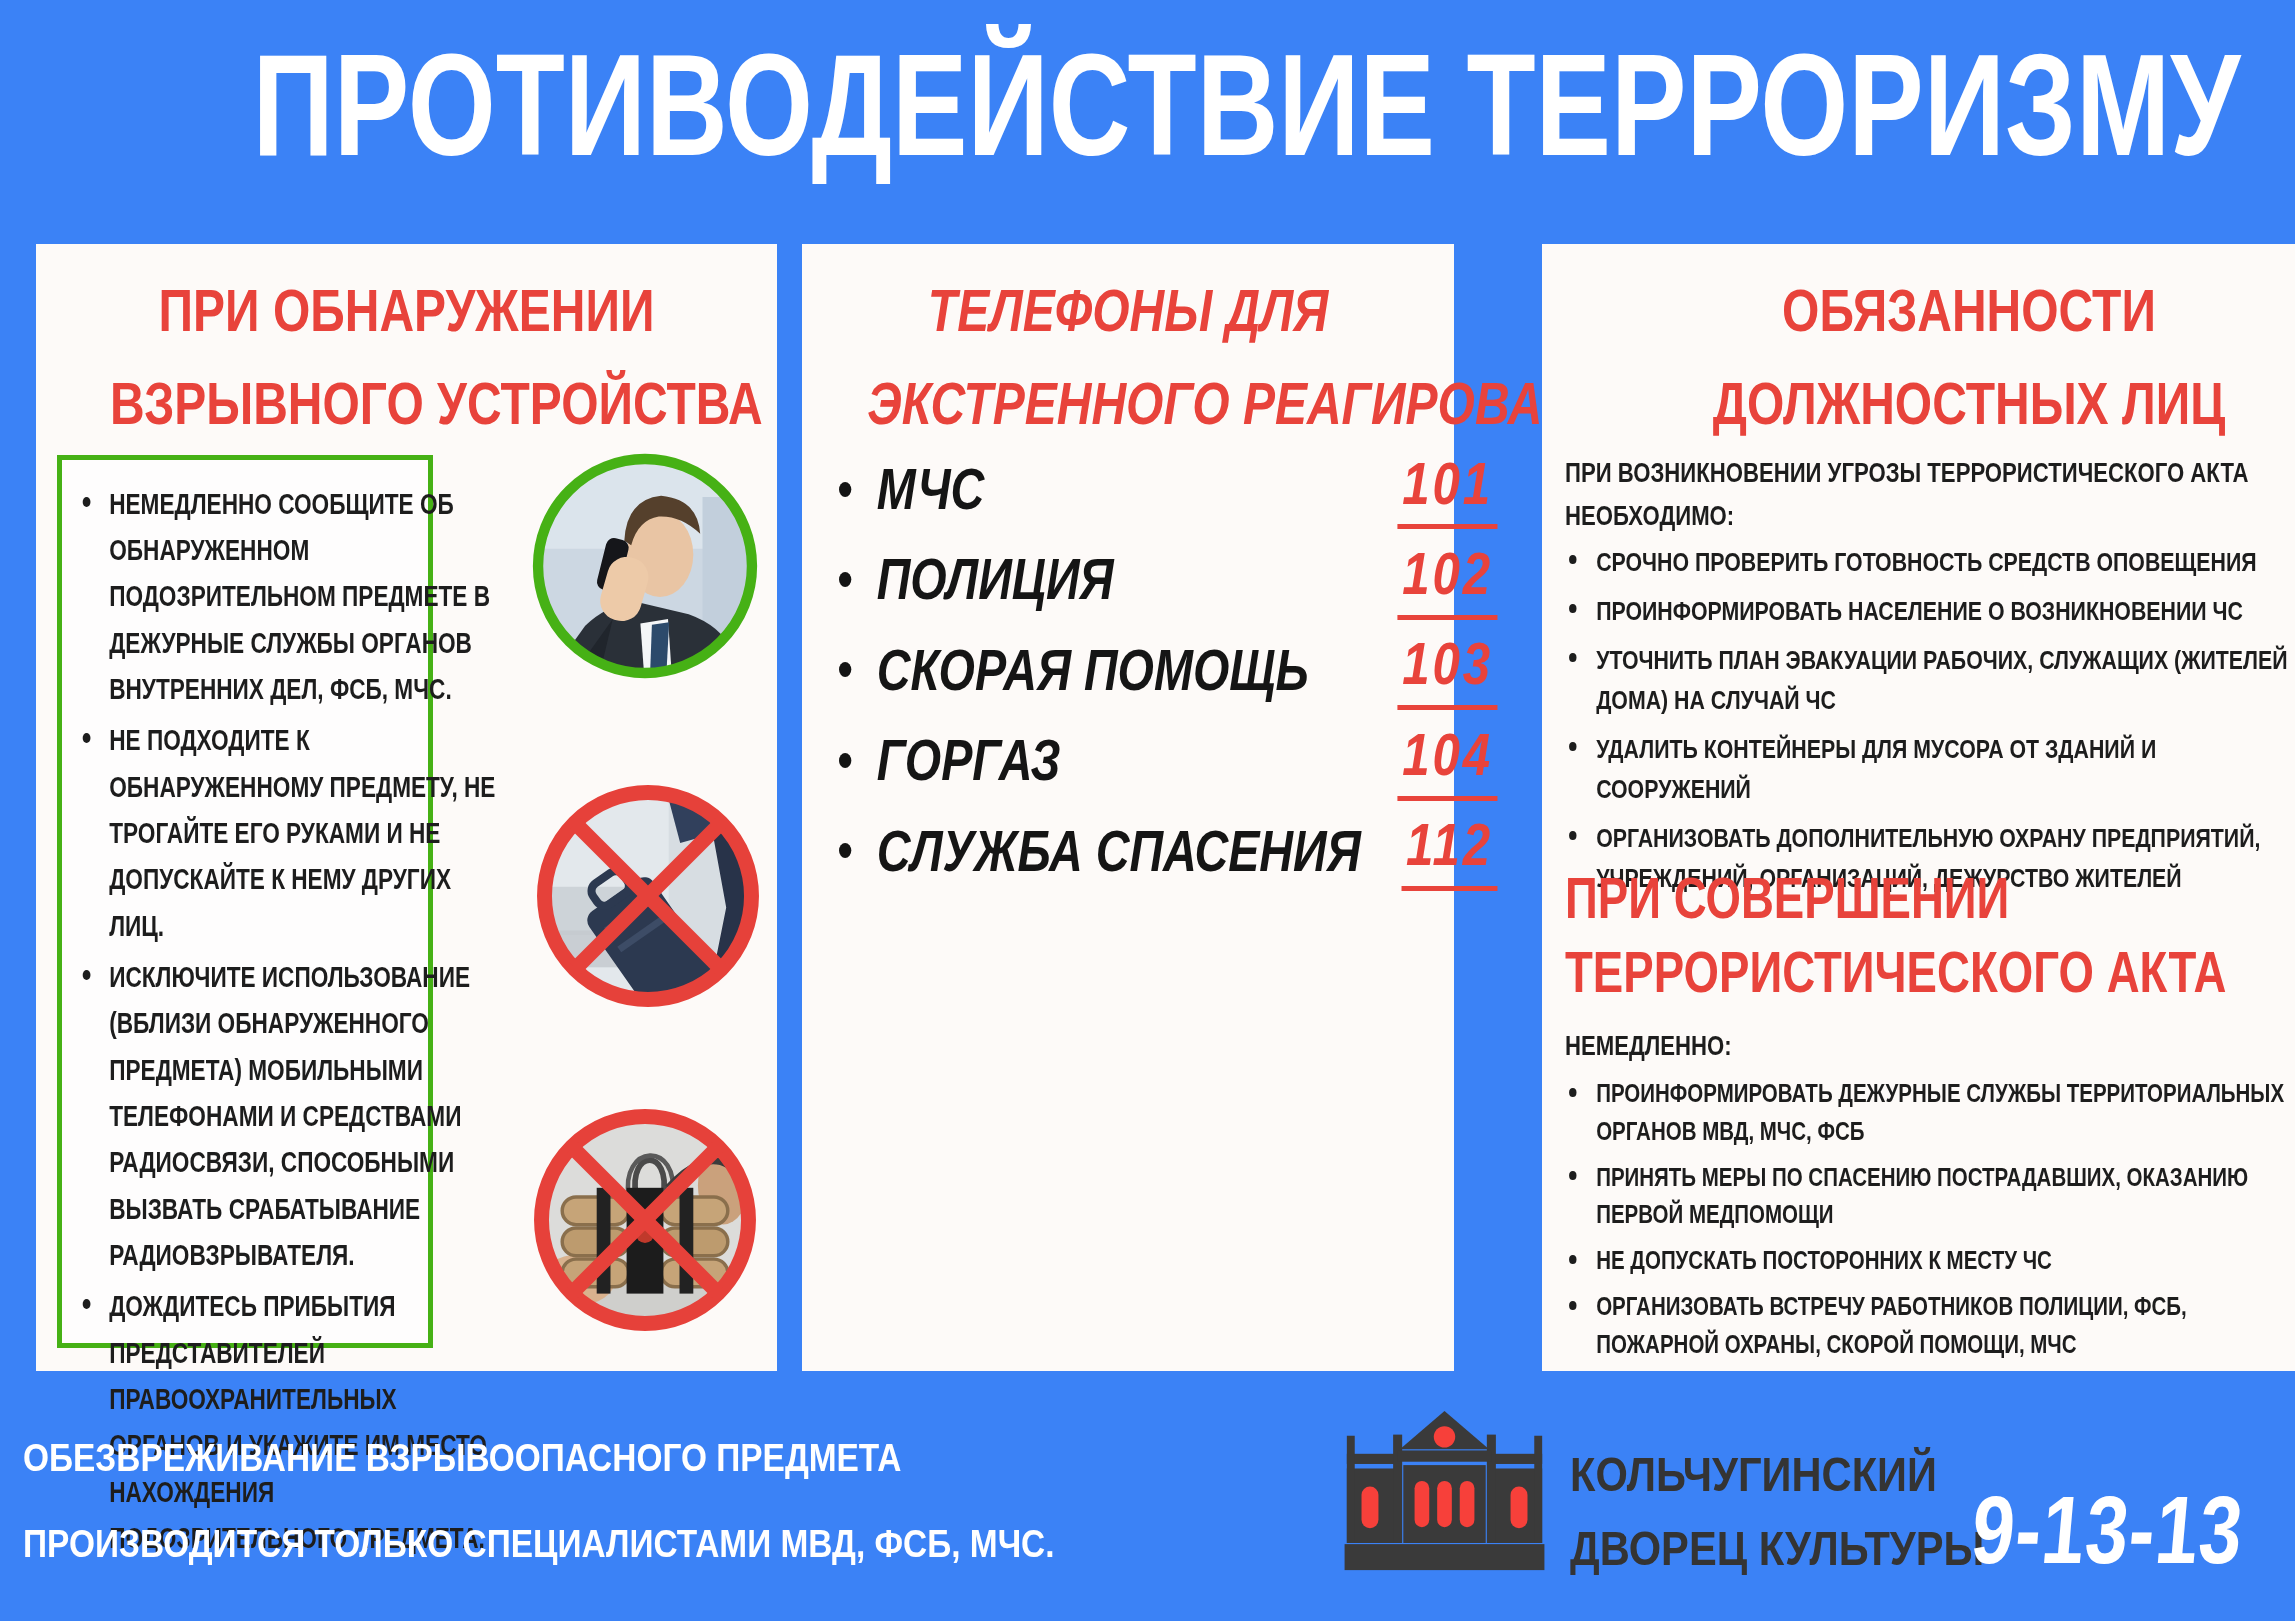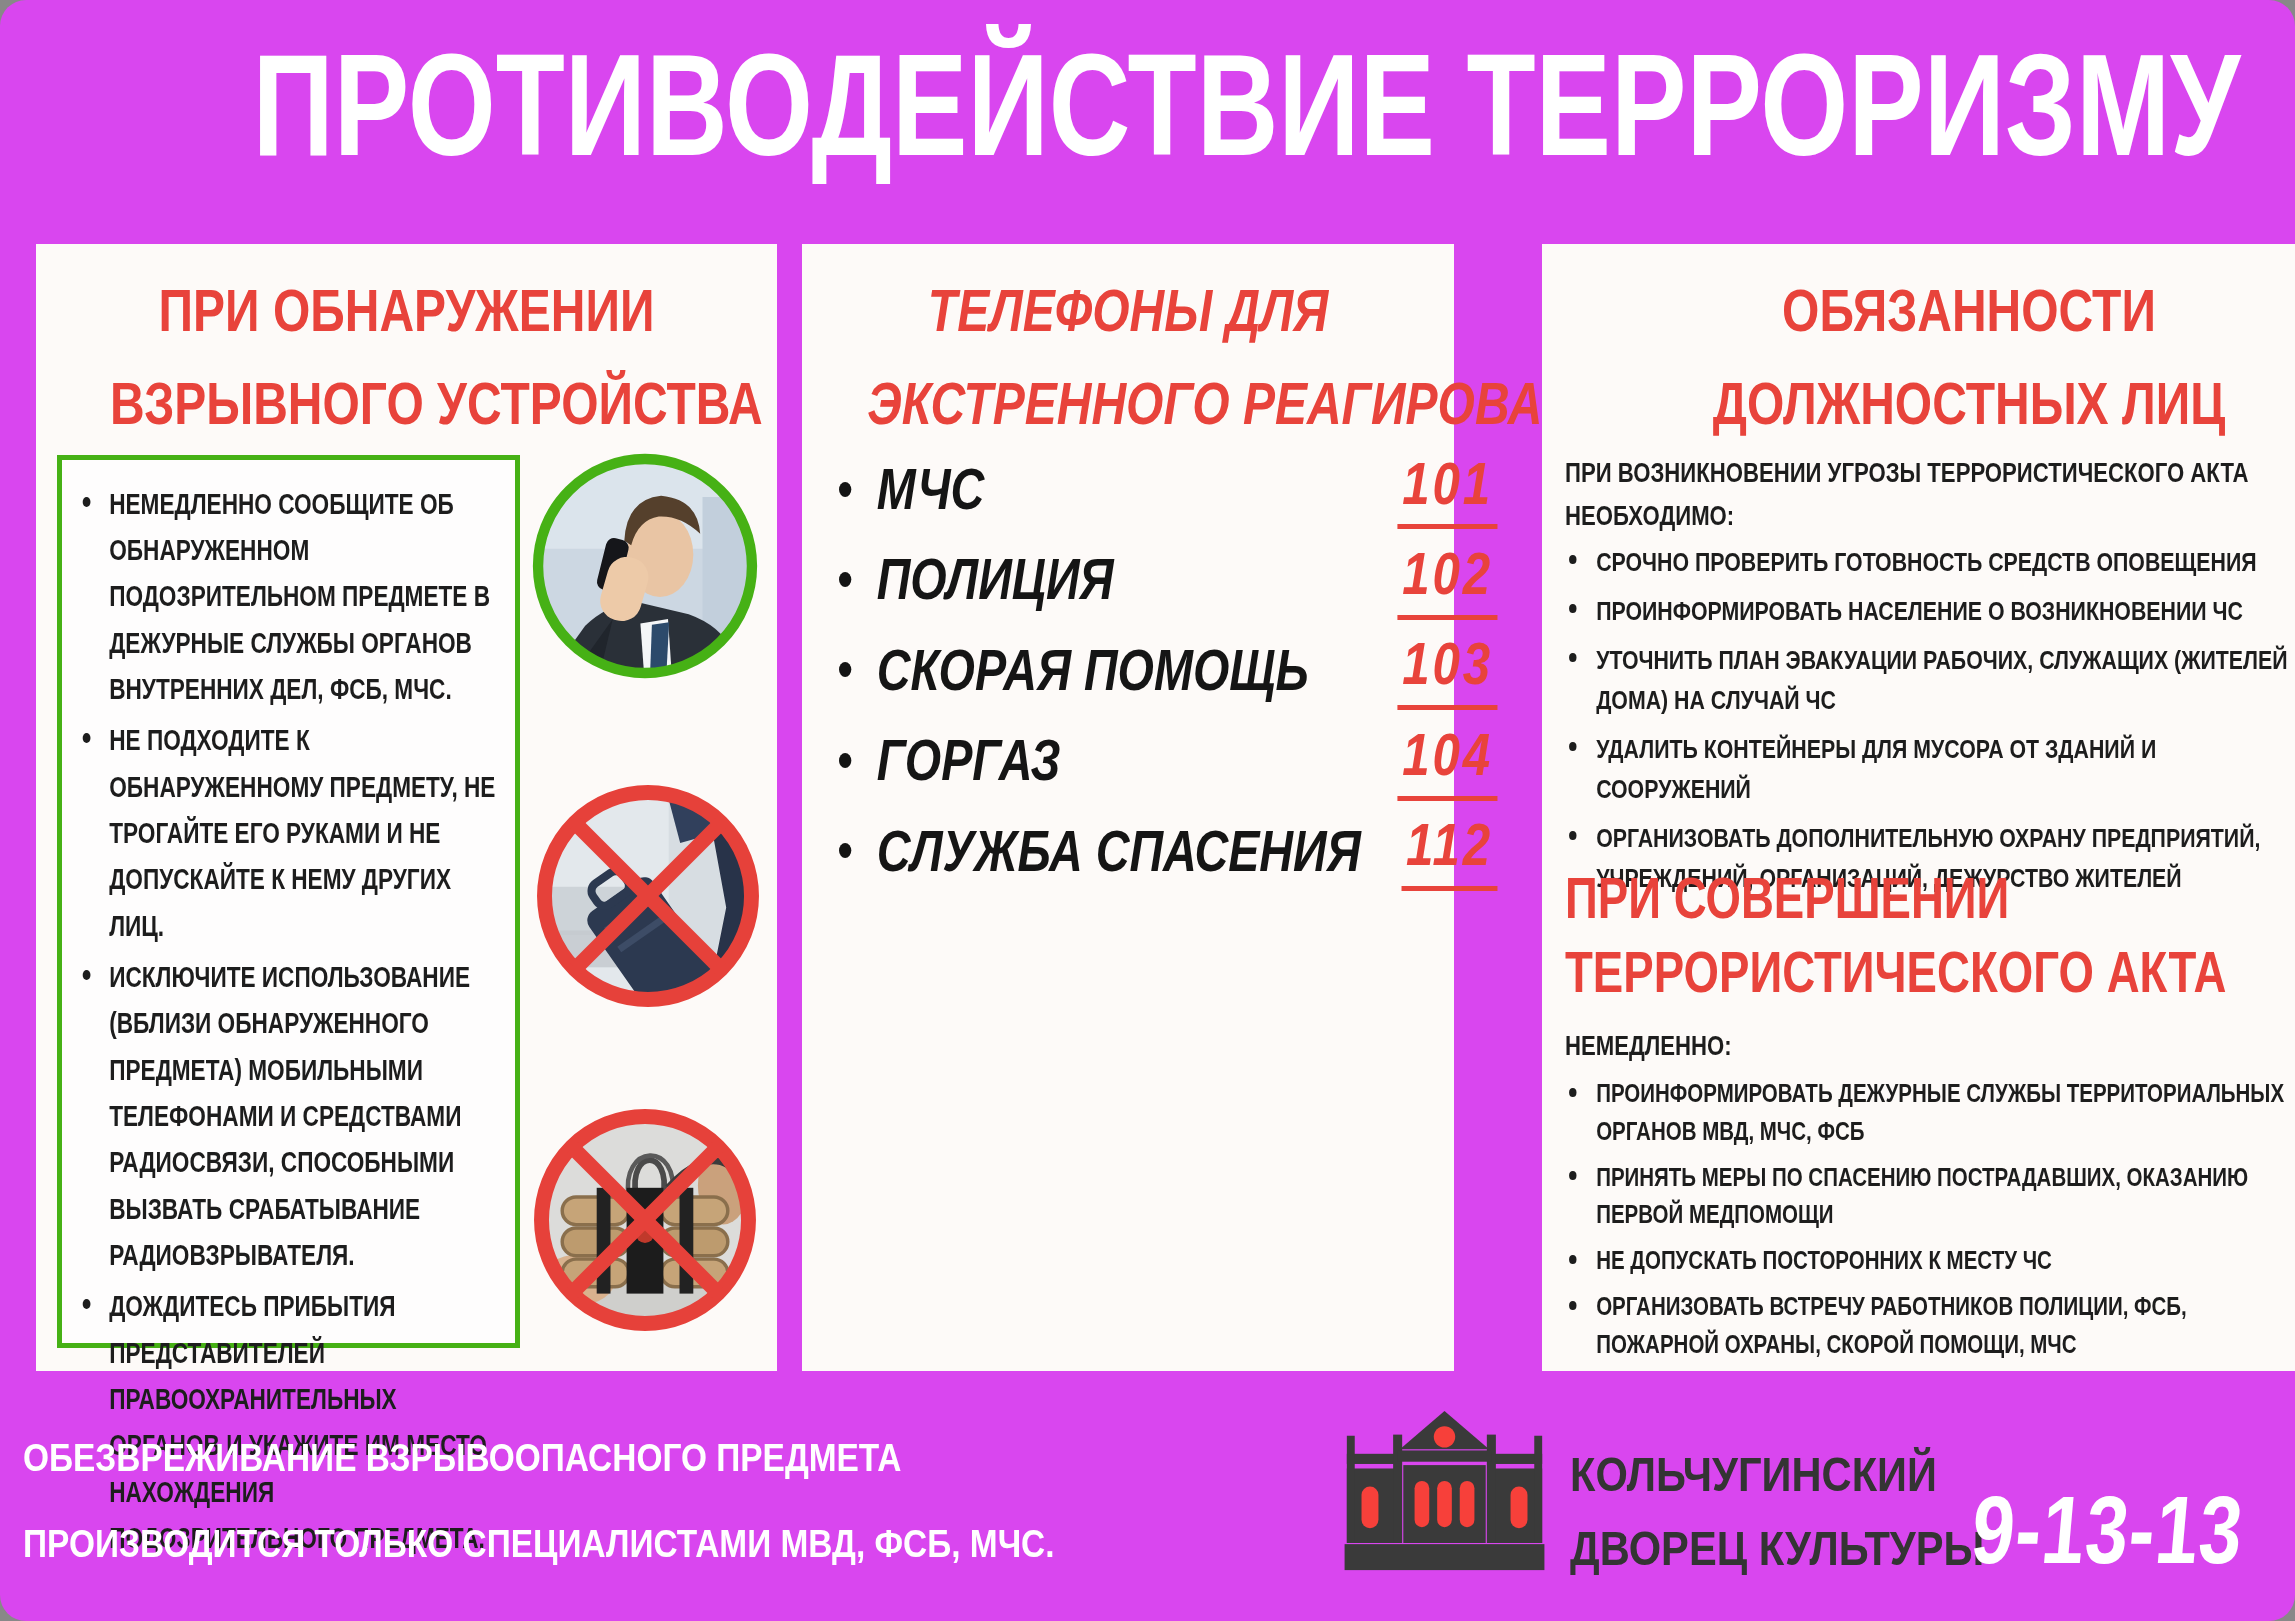--- a/index.html
+++ b/index.html
@@ -1,23 +1,22 @@
 <!DOCTYPE html>
 <html style="font-size:9.2px"><head>
 <meta charset="utf-8">
 <style>
   html,body{margin:0;padding:0;background:#888;}
   .poster{
     position:relative;
     width:2295px;height:1621px;
-    background:#d946ef;
+    background:#3b82f6;
     font-family:"Liberation Sans",sans-serif;
     font-weight:700;
     overflow:hidden;
-    border-radius:26px;
   }
   
   .main-title{
     position:absolute;left:0;top:15px;width:100%;
     text-align:center;color:#ffffff;
     font-size:145px;line-height:1.25;
     white-space:pre;
     transform:scaleX(0.78);transform-origin:50% 0;
   }
   
@@ -27,21 +26,21 @@
   .panel-right{left:1529px;width:854px;}
   .panel-title{
     position:absolute;left:0;top:19.5px;width:100%;
     text-align:center;color:#e8433b;
     font-size:60px;line-height:1.55;
     white-space:pre;
     transform:scaleX(0.8);transform-origin:50% 0;
   }
   
   .green-box{
-    position:absolute;left:20.7px;top:211px;width:463px;height:893px;
+    position:absolute;left:20.7px;top:211px;width:376px;height:893px;
     border:5.7px solid #46b115;box-sizing:border-box;background:#fefdfd;
   }
   ul.box-list{
     position:absolute;left:16px;top:20.7px;width:539px;
     margin:0;padding:0;list-style:none;
     font-size:29px;line-height:1.6;color:#1d1d1d;
     transform:scaleX(0.78);transform-origin:left top;
   }
   ul.box-list li{position:relative;padding-left:40px;margin-bottom:4.6px;}
   ul.box-list li::before{

